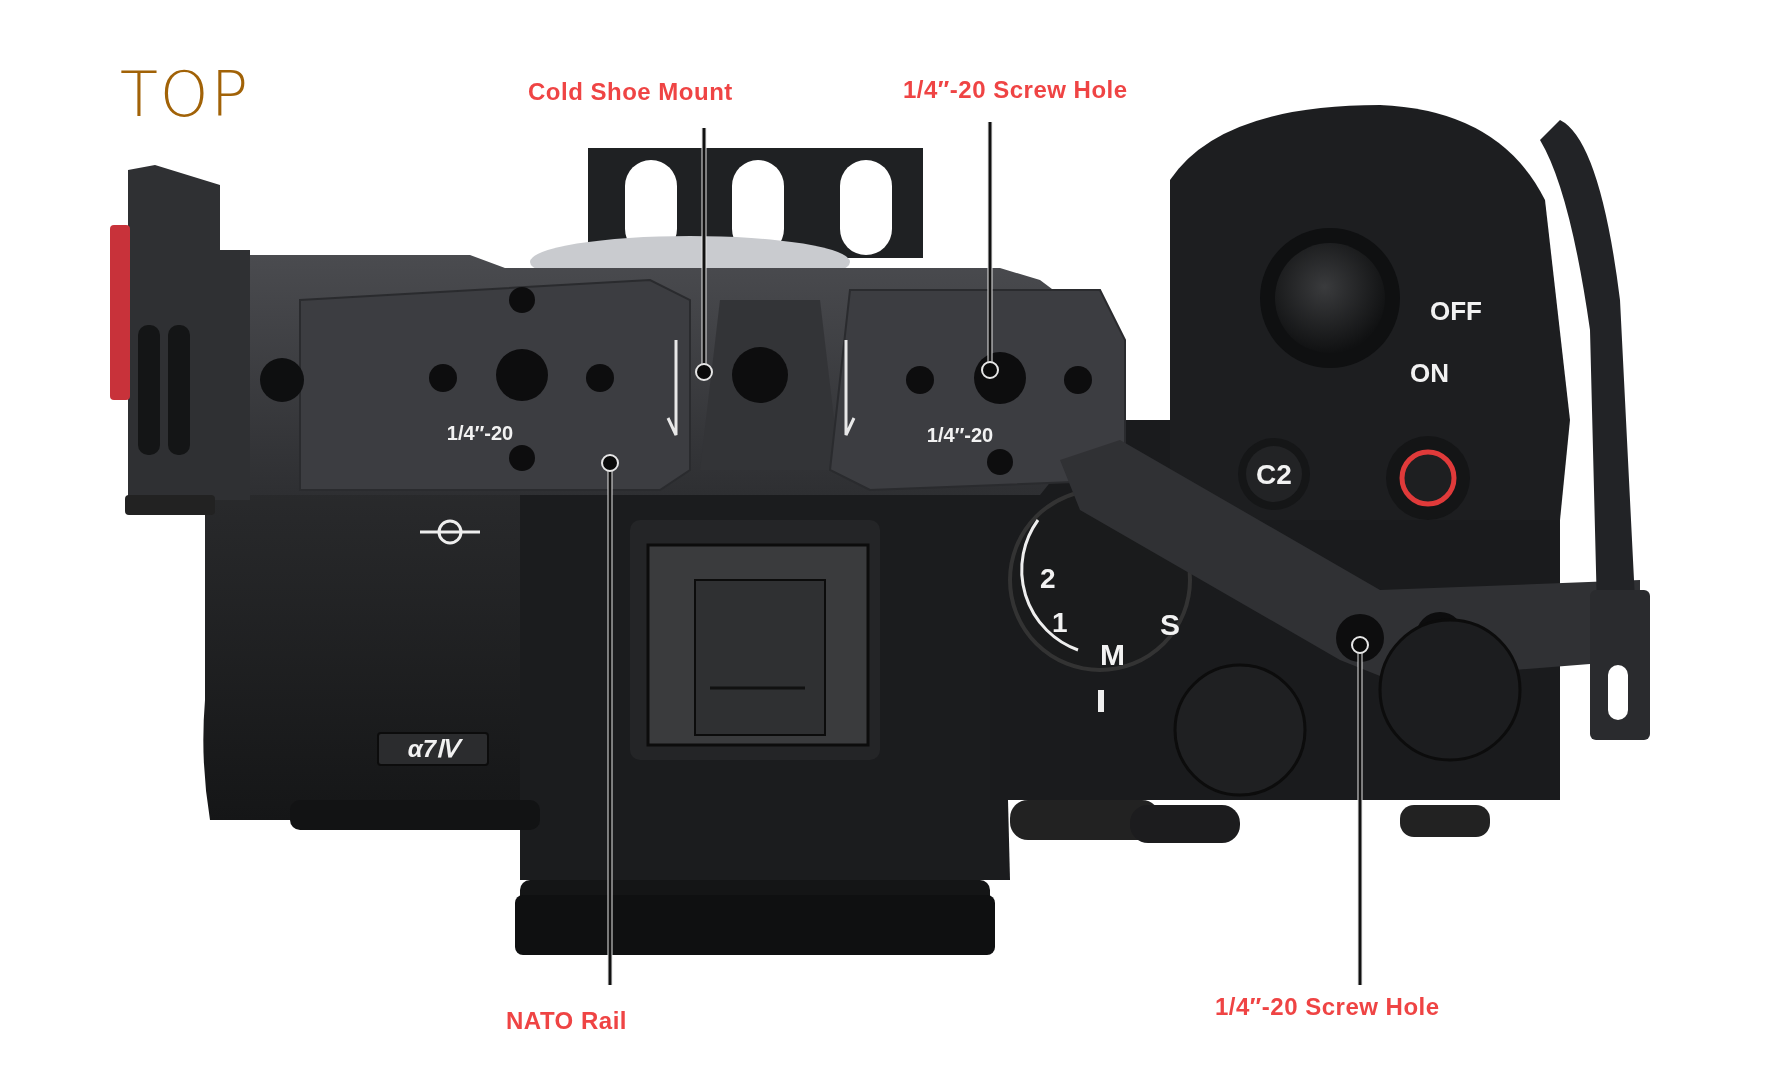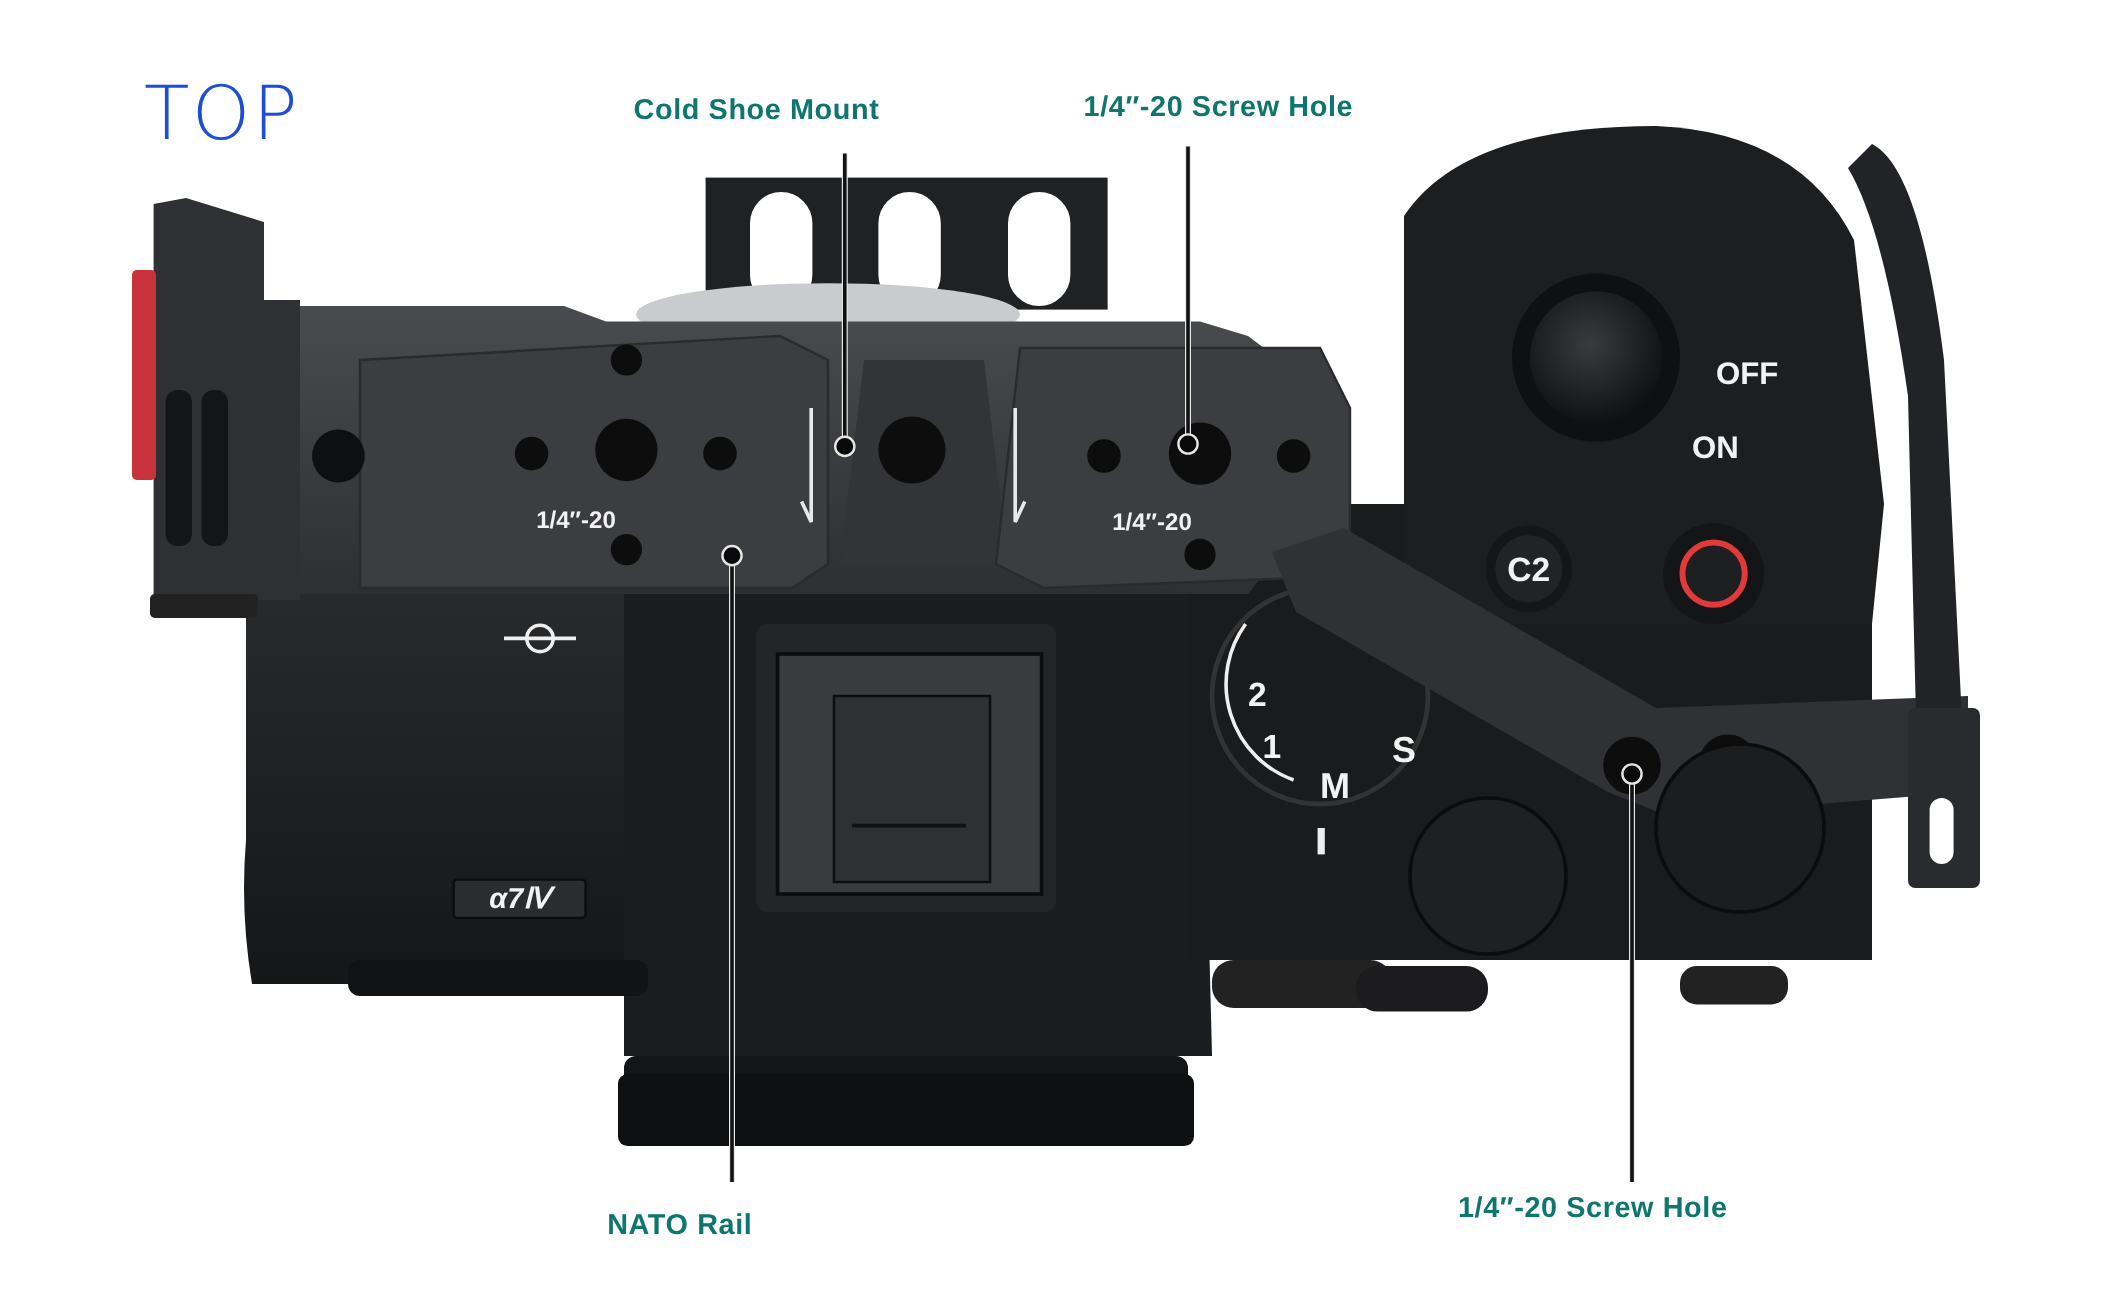--- a/index.html
+++ b/index.html
@@ -1,18 +1,18 @@
 <!DOCTYPE html>
 <html><head>
   <meta charset="utf-8">
   <style>
     html, body { margin:0; padding:0; background:#ffffff; }
     body { width:1770px; height:1082px; position:relative; overflow:hidden; font-family:"DejaVu Sans", sans-serif; }
-    .heading { position:absolute; left:120px; top:58px; font-family:"DejaVu Sans", sans-serif; font-weight:300; font-size:62px; letter-spacing:2px; color:#1d4ed8; }
-    .callout-label { position:absolute; font-family:"Liberation Sans", sans-serif; font-weight:bold; font-size:24px; color:#0f766e; white-space:nowrap; letter-spacing:0.5px; }
+    .heading { position:absolute; left:120px; top:58px; font-family:"DejaVu Sans", sans-serif; font-weight:300; font-size:62px; letter-spacing:2px; color:#a16207; }
+    .callout-label { position:absolute; font-family:"Liberation Sans", sans-serif; font-weight:bold; font-size:24px; color:#ef4444; white-space:nowrap; letter-spacing:0.5px; }
     svg.scene { position:absolute; left:0; top:0; }
     .mark { font-family:"Liberation Sans", sans-serif; font-weight:bold; fill:#f2f2f2; }
   </style>
 </head>
 <body>
 
 <div class="heading">TOP</div>
 
 <svg class="scene" width="1770" height="1082" viewBox="0 0 1770 1082">
   <defs>

